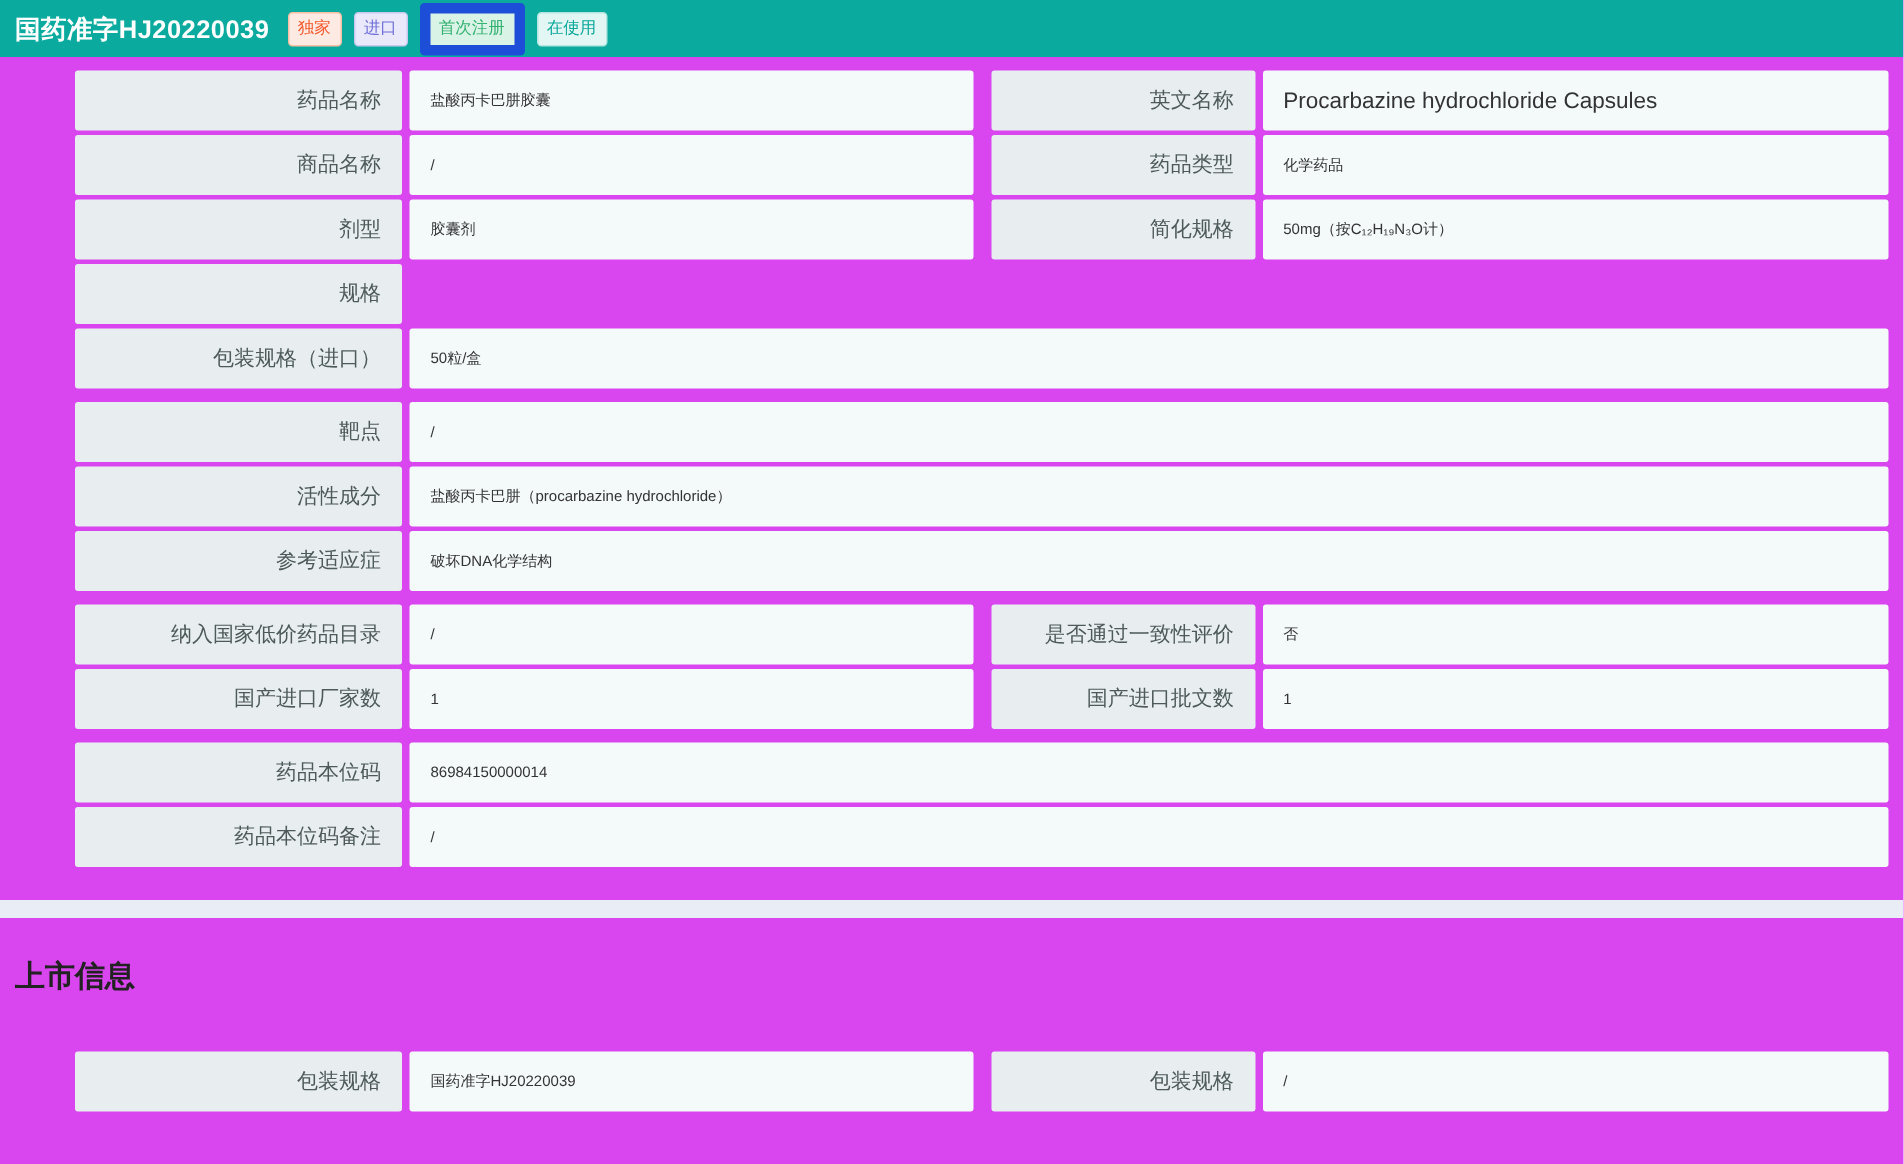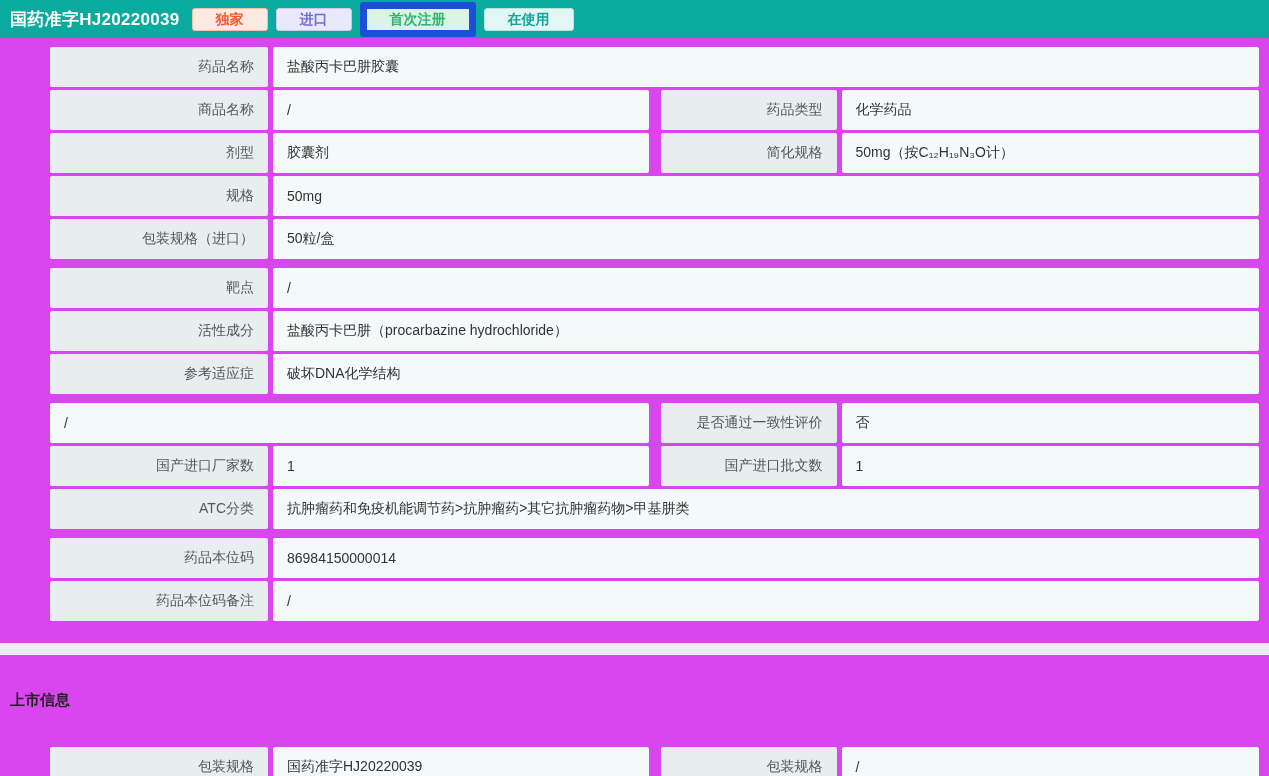--- a/index.html
+++ b/index.html
@@ -3,44 +3,44 @@
 <meta charset="utf-8">
 <style>
   * { margin:0; padding:0; box-sizing:border-box; }
   html,body { background:#fff; }
   body { font-family:"Liberation Sans","DejaVu Sans",sans-serif; }
   .page { width:1269px; height:776px; background:#d946ef; overflow:hidden; position:relative; }
 
   
   .topbar { height:38px; background:#0aab9e; display:flex; align-items:center; padding:0 10px; }
   .topbar-title { color:#fff; font-weight:bold; font-size:17px; letter-spacing:.3px; margin-right:12px; }
-  .badge { font-size:14px; font-weight:bold; padding:2px 23px; border-radius:3px; line-height:17px; margin-right:8px; white-space:nowrap; }
+  .badge { font-size:11px; font-weight:normal; padding:2px 6px; border-radius:3px; line-height:17px; margin-right:8px; white-space:nowrap; }
   .badge-exclusive { background:#fdeae2; color:#f4582c; border:1px solid #f8bfa4; }
   .badge-imported { background:#e9e9fb; color:#6f6fd8; border:1px solid #c9c9f0; }
   .badge-first { background:#d9f3e6; color:#34b271; border:7px solid #1d4ed8; }
   .badge-inuse { background:#e2f6f4; color:#0ba79a; border:1px solid #b4e6e0; }
 
   
   .content { padding:9px 10px 0 10px; }
   .section { margin-bottom:9px; }
   .row { display:flex; gap:12px; margin-bottom:3px;padding-left:40px; }
   .half { flex:1; display:flex; gap:5px; min-width:0; }
   .lbl { background:#e8eef0; color:#4e5a5a; font-size:14px; height:40px;
          display:flex; align-items:center; justify-content:flex-end;
          padding-right:14px; border-radius:2px; flex-shrink:0; }
   .lbl-l { width:218px; }
   .lbl-r { width:176px; }
-  .val { flex:1; background:#f4f9fa; color:#333; font-size:14px; height:40px;
+  .val { flex:1; background:#f4f9fa; color:#333; font-size:10px; height:40px;
          display:flex; align-items:center; padding-left:14px; border-radius:2px;
          white-space:nowrap; overflow:hidden; }
   .val-en { font-size:15px; }
 
   .divider-band { margin-top:22px; height:12px; background:#e9edf6; width:100%; }
 
-  .section-title { font-size:15px; font-weight:bold; color:#222; margin:36px 0 28px 10px; }
+  .section-title { font-size:20px; font-weight:bold; color:#222; margin:25px 0 28px 10px; }
 </style>
 </head>
 <body>
 
 <div class="page">
 
   <div class="topbar">
     <span class="topbar-title">国药准字HJ20220039</span>
     <span class="badge badge-exclusive">独家</span>
     <span class="badge badge-imported">进口</span>
@@ -48,20 +48,24 @@
     <span class="badge badge-inuse">在使用</span>
   </div>
 
   <div class="content">
 
     <div class="section">
       <div class="row">
         <div class="half">
           <div class="lbl lbl-l">药品名称</div>
           <div class="val">盐酸丙卡巴肼胶囊</div>
+        </div>
+        <div class="half">
+          <div class="lbl lbl-r">英文名称</div>
+          <div class="val val-en">Procarbazine hydrochloride Capsules</div>
         </div>
       </div>
       <div class="row">
         <div class="half">
           <div class="lbl lbl-l">商品名称</div>
           <div class="val">/</div>
         </div>
         <div class="half">
           <div class="lbl lbl-r">药品类型</div>
           <div class="val">化学药品</div>
@@ -73,21 +77,20 @@
           <div class="val">胶囊剂</div>
         </div>
         <div class="half">
           <div class="lbl lbl-r">简化规格</div>
           <div class="val">50mg（按C₁₂H₁₉N₃O计）</div>
         </div>
       </div>
       <div class="row">
         <div class="half">
           <div class="lbl lbl-l">规格</div>
-          <div class="val">50mg</div>
         </div>
       </div>
       <div class="row">
         <div class="half">
           <div class="lbl lbl-l">包装规格（进口）</div>
           <div class="val">50粒/盒</div>
         </div>
       </div>
     </div>
 
@@ -108,41 +111,36 @@
         <div class="half">
           <div class="lbl lbl-l">参考适应症</div>
           <div class="val">破坏DNA化学结构</div>
         </div>
       </div>
     </div>
 
     <div class="section">
       <div class="row">
         <div class="half">
+          <div class="lbl lbl-l">纳入国家低价药品目录</div>
           <div class="val">/</div>
         </div>
         <div class="half">
           <div class="lbl lbl-r">是否通过一致性评价</div>
           <div class="val">否</div>
         </div>
       </div>
       <div class="row">
         <div class="half">
           <div class="lbl lbl-l">国产进口厂家数</div>
           <div class="val">1</div>
         </div>
         <div class="half">
           <div class="lbl lbl-r">国产进口批文数</div>
           <div class="val">1</div>
-        </div>
-      </div>
-      <div class="row">
-        <div class="half">
-          <div class="lbl lbl-l">ATC分类</div>
-          <div class="val">抗肿瘤药和免疫机能调节药&gt;抗肿瘤药&gt;其它抗肿瘤药物&gt;甲基肼类</div>
         </div>
       </div>
     </div>
 
     <div class="section">
       <div class="row">
         <div class="half">
           <div class="lbl lbl-l">药品本位码</div>
           <div class="val">86984150000014</div>
         </div>

